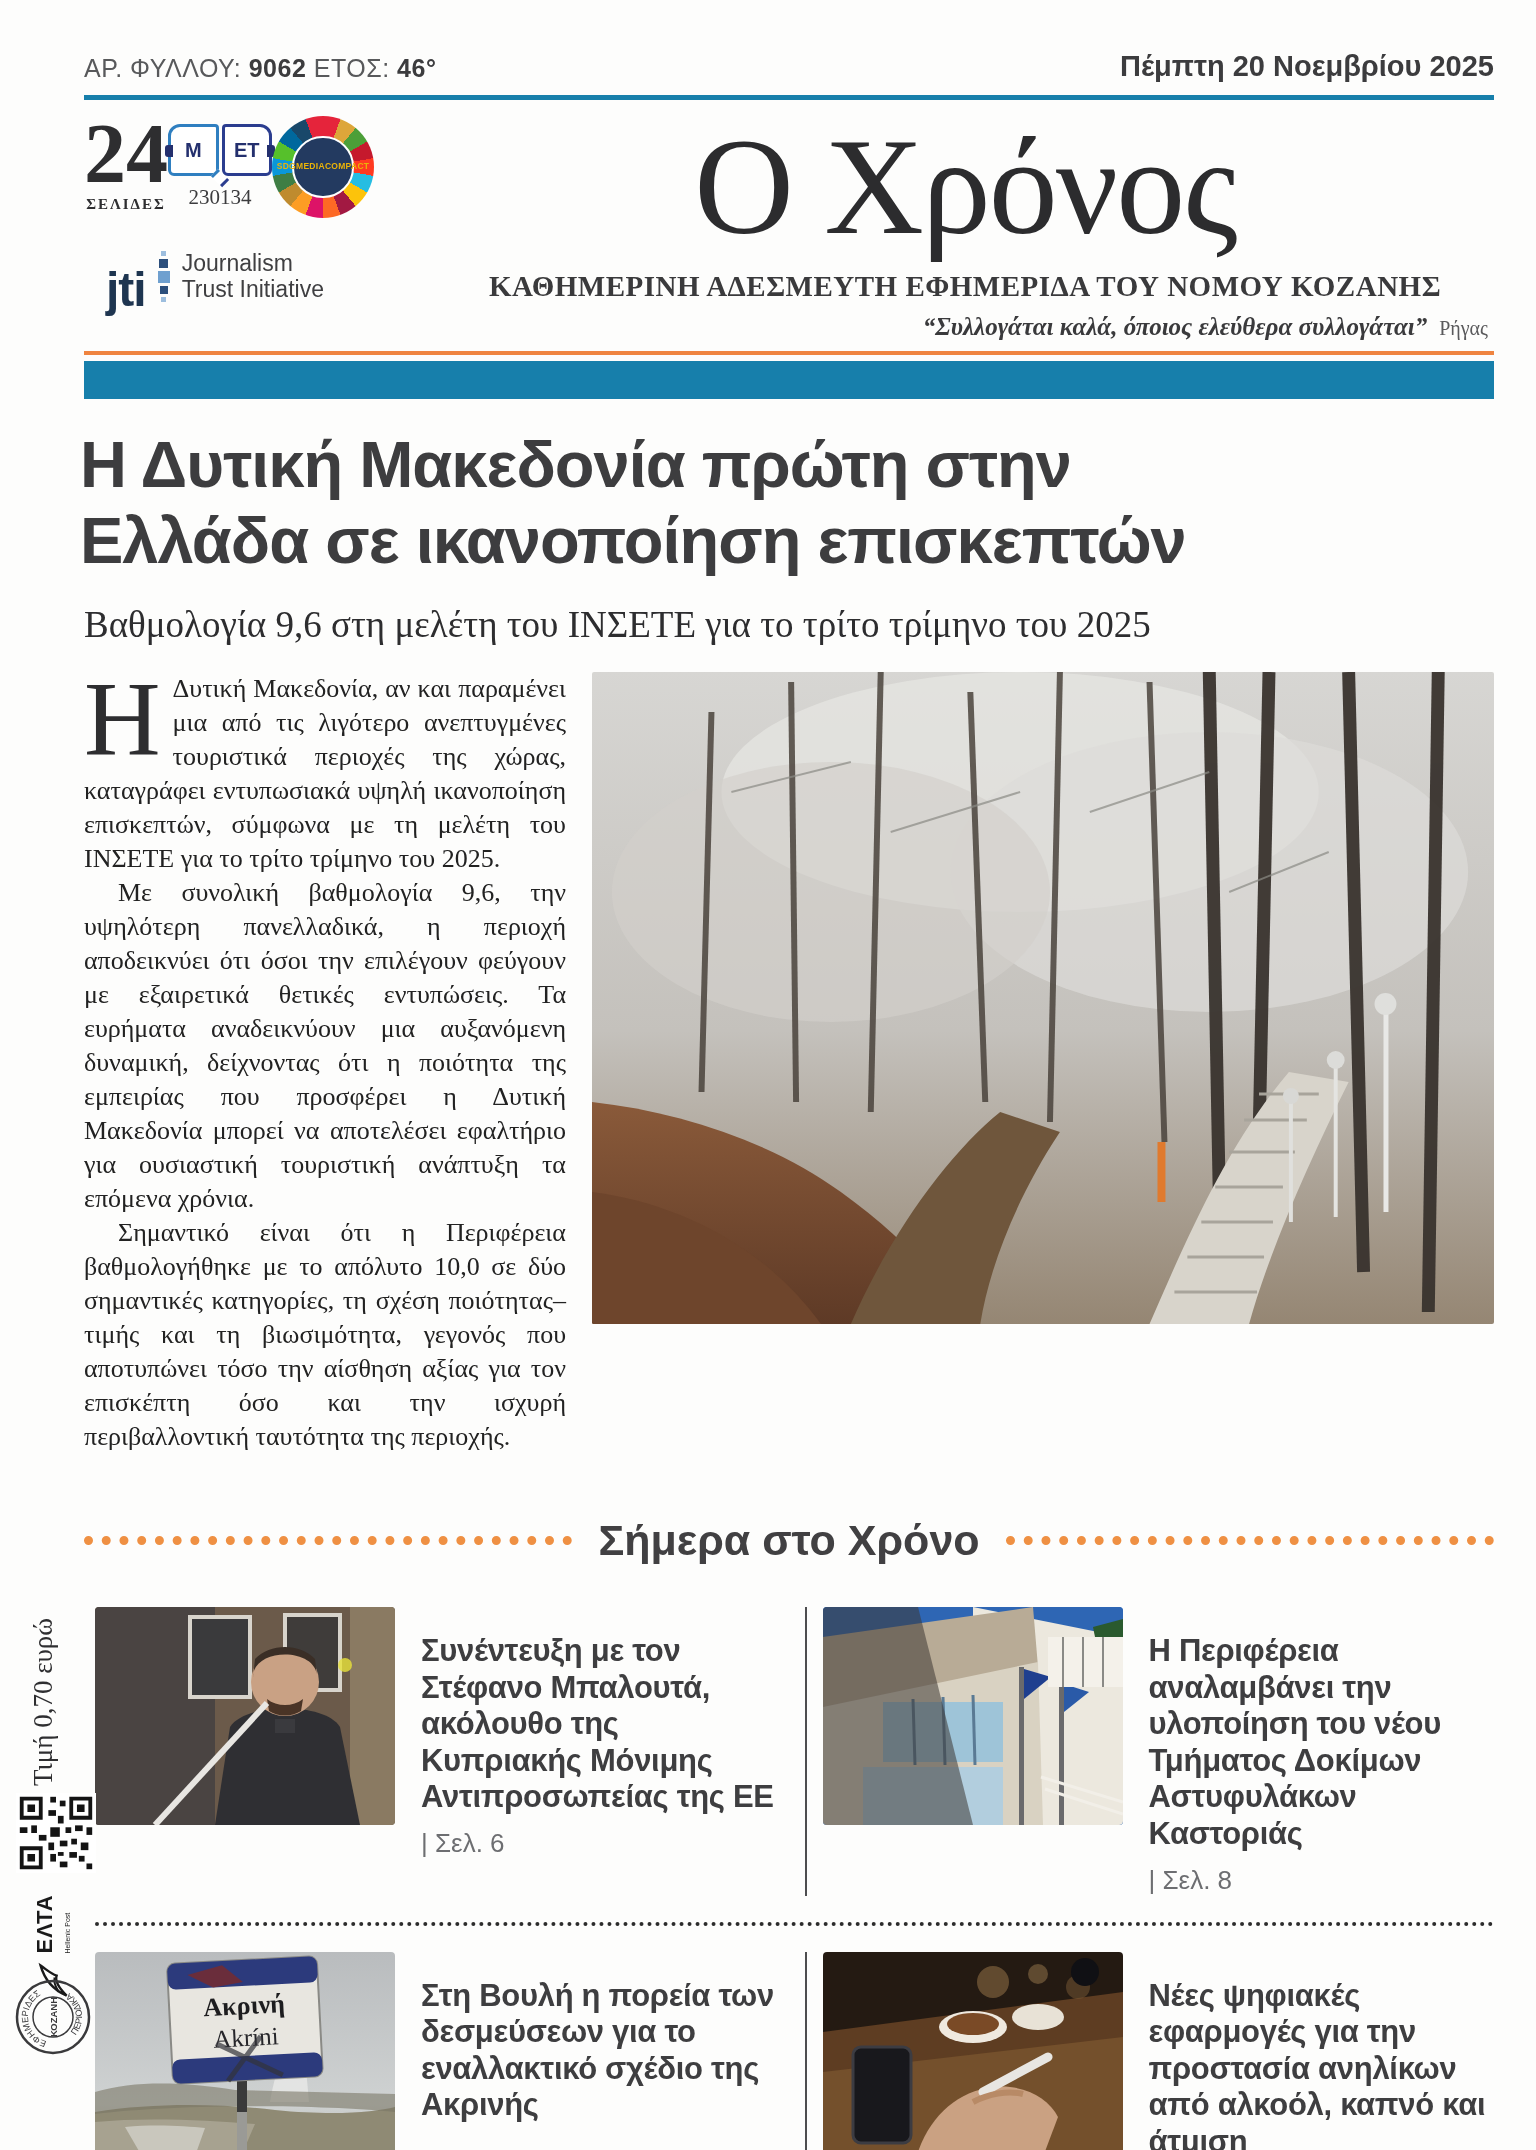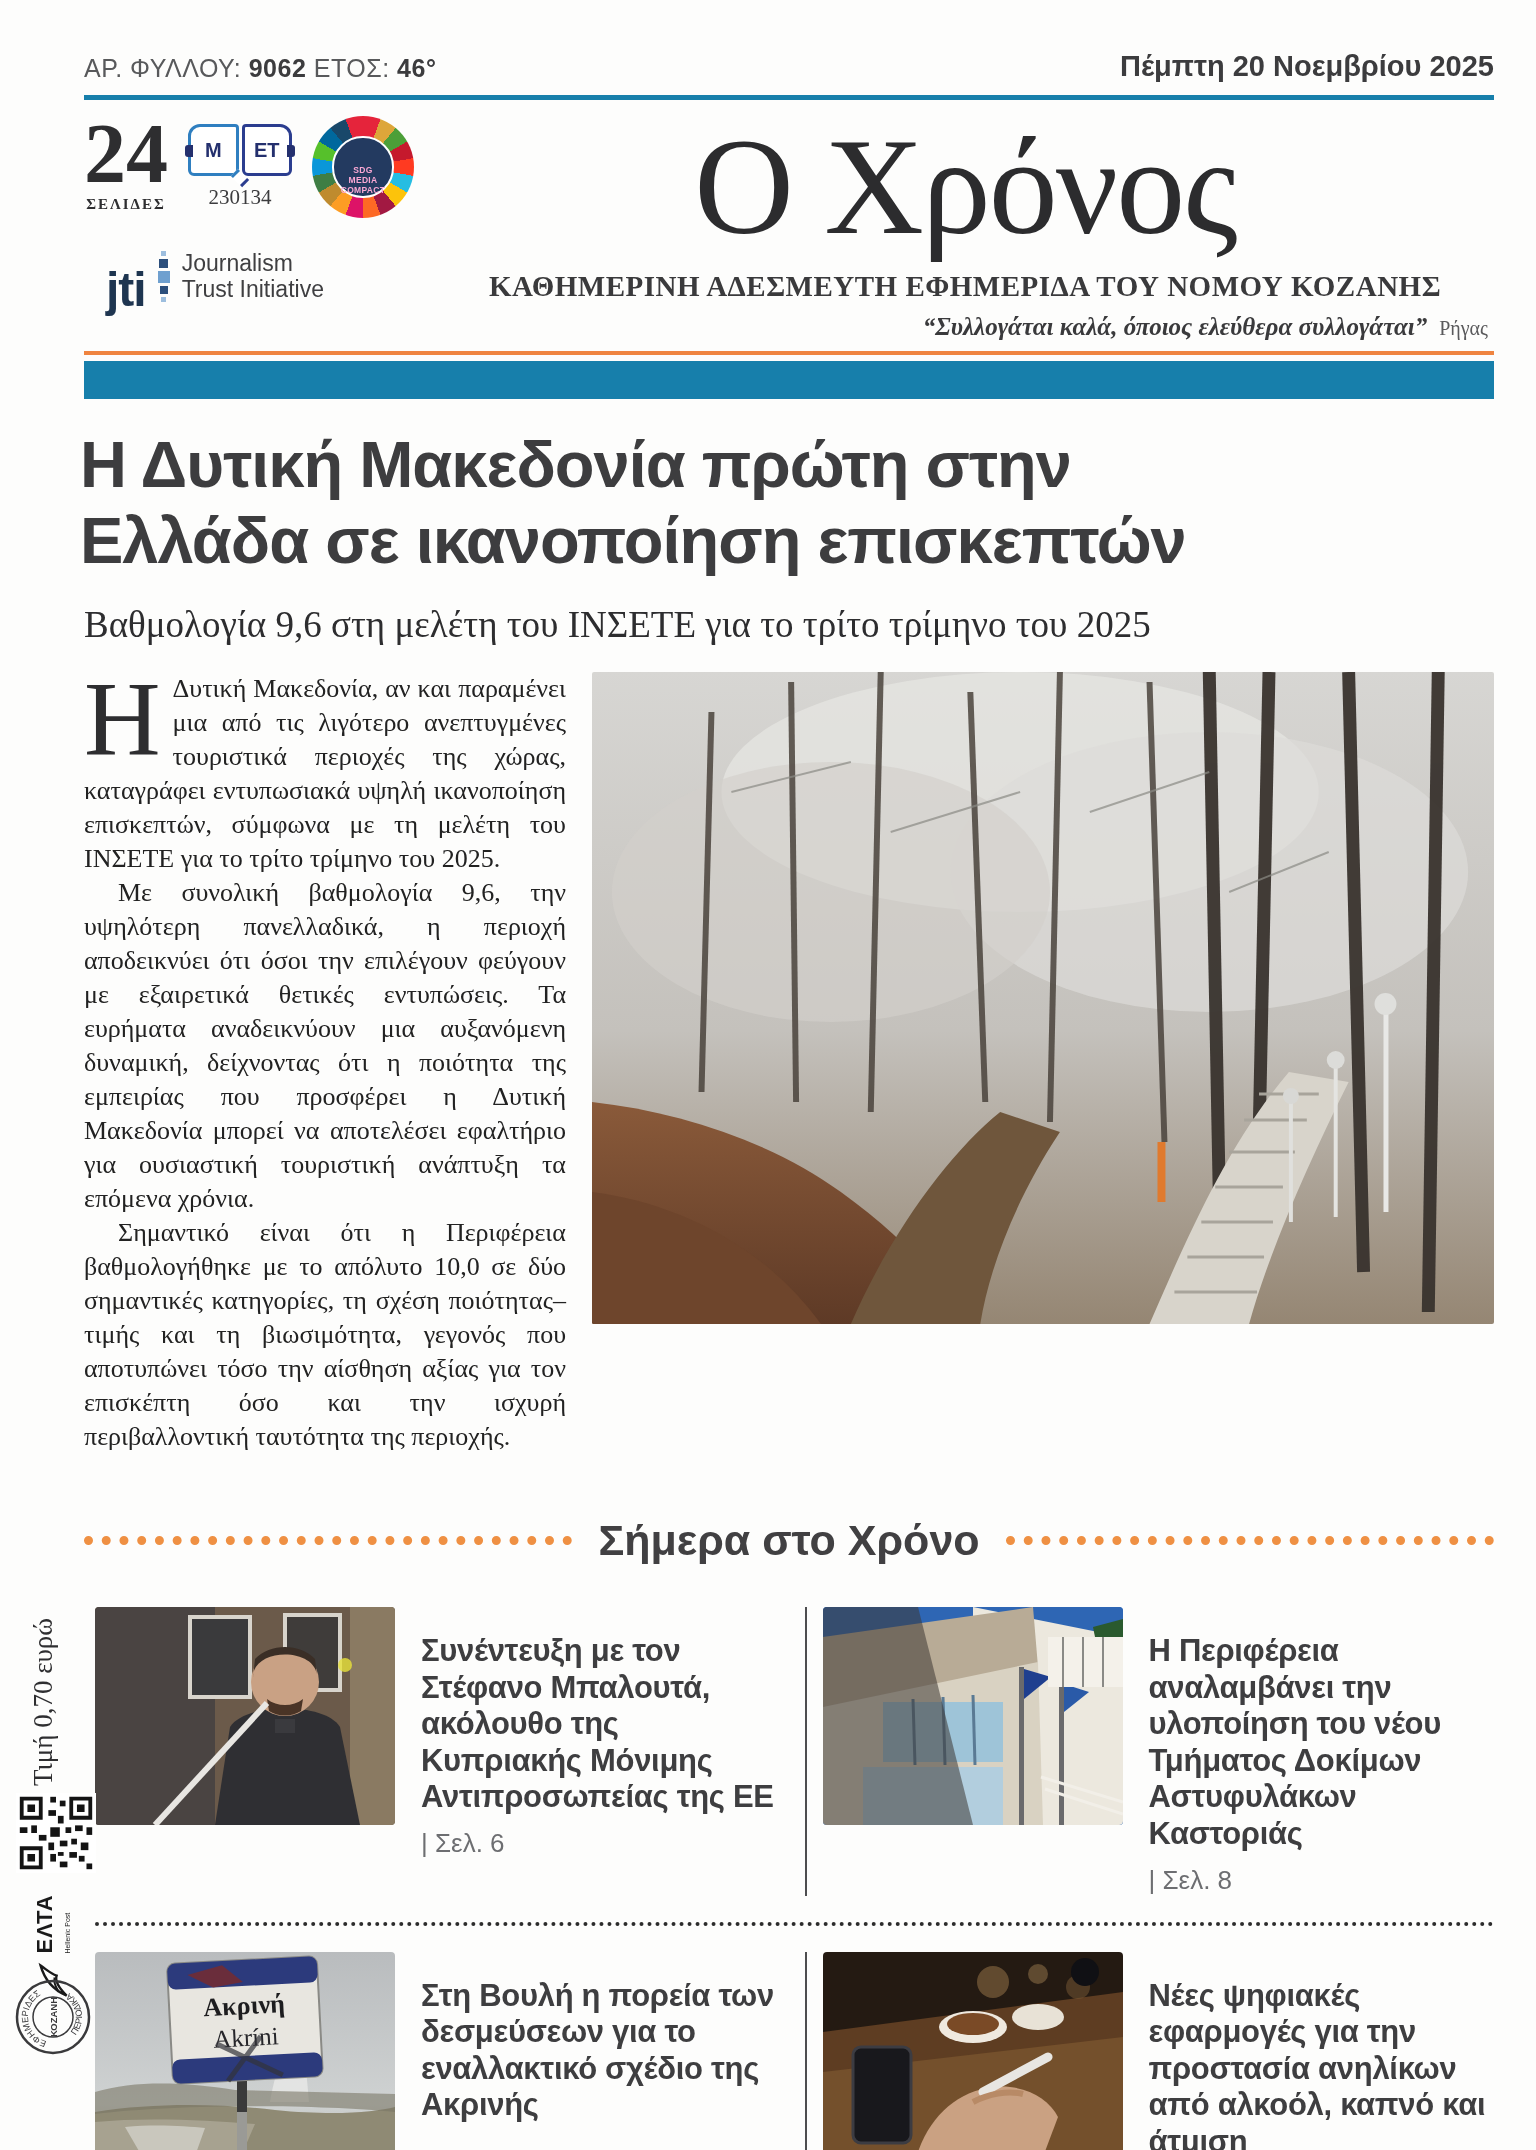--- a/index.html
+++ b/index.html
@@ -9,38 +9,38 @@
   }
   
   .topbar{display:flex;justify-content:space-between;align-items:flex-end;margin:50px 42px 0 84px;}
   .issue-line{font-size:25px;color:#58595b;letter-spacing:.5px;}
   .issue-line b{color:#3c3c3e;}
   .date-line{font-size:29px;font-weight:bold;color:#3c3c3e;}
   .topline{height:5px;background:#177fab;margin:12px 42px 0 84px;}
   
   .masthead{display:flex;margin:16px 42px 0 84px;}
   .badges{width:352px;flex:0 0 auto;}
-  .badges-row{display:flex;align-items:flex-start;gap:20px;}
+  .badges-row{display:flex;align-items:flex-start;gap:0;}
   .pages-badge{text-align:center;font-family:"Liberation Serif",serif;}
   .pages-number{font-size:84px;line-height:.9;font-weight:bold;color:#2e2e30;}
   .pages-label{font-size:15px;font-weight:bold;letter-spacing:2px;color:#2e2e30;margin-top:4px;}
   .met{width:104px;text-align:center;padding-top:8px;}
   .met-book{display:flex;gap:3px;position:relative;height:52px;}
   .met-page{flex:1;border:3px solid #2b3d8f;border-radius:4px 12px 6px 6px;display:flex;align-items:center;justify-content:center;position:relative;background:#fff;}
   .met-page.left{border-color:#2f7fc0;border-radius:12px 4px 6px 6px;}
   .met-page span{font-size:20px;font-weight:bold;color:#24306e;}
   .met-tab{position:absolute;top:18px;width:8px;height:12px;background:#24306e;}
   .met-tab.l{left:-6px;border-radius:3px 0 0 3px;}
   .met-tab.r{right:-6px;border-radius:0 3px 3px 0;}
   .met-spine{position:absolute;left:50%;bottom:-7px;width:10px;height:10px;background:#fff;border-left:3px solid #2f7fc0;border-right:3px solid #2b3d8f;transform:translateX(-50%) rotate(45deg);}
   .met-number{font-family:"Liberation Serif",serif;font-size:21px;color:#3c3c3e;margin-top:9px;}
   .sdg{position:relative;width:102px;height:102px;border-radius:50%;flex:0 0 auto;
     background:conic-gradient(#e5243b 0 20deg,#dda63a 20deg 40deg,#4c9f38 40deg 60deg,#c5192d 60deg 80deg,#ff3a21 80deg 100deg,#26bde2 100deg 120deg,#fcc30b 120deg 140deg,#a21942 140deg 160deg,#fd6925 160deg 180deg,#dd1367 180deg 200deg,#fd9d24 200deg 220deg,#bf8b2e 220deg 240deg,#3f7e44 240deg 260deg,#0a97d9 260deg 280deg,#56c02b 280deg 300deg,#00689d 300deg 320deg,#19486a 320deg 340deg,#e5243b 340deg 360deg);}
   .sdg-center{position:absolute;inset:20%;background:#233a60;border-radius:50%;border:2px solid #fff;
-    display:flex;flex-direction:column;align-items:center;justify-content:flex-end;color:#f9a8d4;}
+    display:flex;align-items:center;justify-content:center;color:#eab308;}
   .sdg-center span{font-size:8.5px;font-weight:bold;line-height:1.15;letter-spacing:.3px;}
   .jti{display:flex;align-items:center;gap:12px;margin-top:20px;padding-left:22px;}
   .jti-word{font-size:48px;font-weight:bold;color:#1e3550;letter-spacing:-1px;line-height:1;margin-top:28px;}
   .jti-dots{display:flex;flex-direction:column;align-items:center;gap:3px;}
   .jti-dots i{display:block;background:#4a7ab2;}
   .jti-dots i:nth-child(1){width:5px;height:5px;background:#9dbede;}
   .jti-dots i:nth-child(2){width:9px;height:9px;background:#2c4f7c;}
   .jti-dots i:nth-child(3){width:12px;height:12px;background:#6fa0cf;}
   .jti-dots i:nth-child(4){width:8px;height:8px;background:#2c4f7c;}
   .jti-dots i:nth-child(5){width:5px;height:5px;background:#9dbede;}

